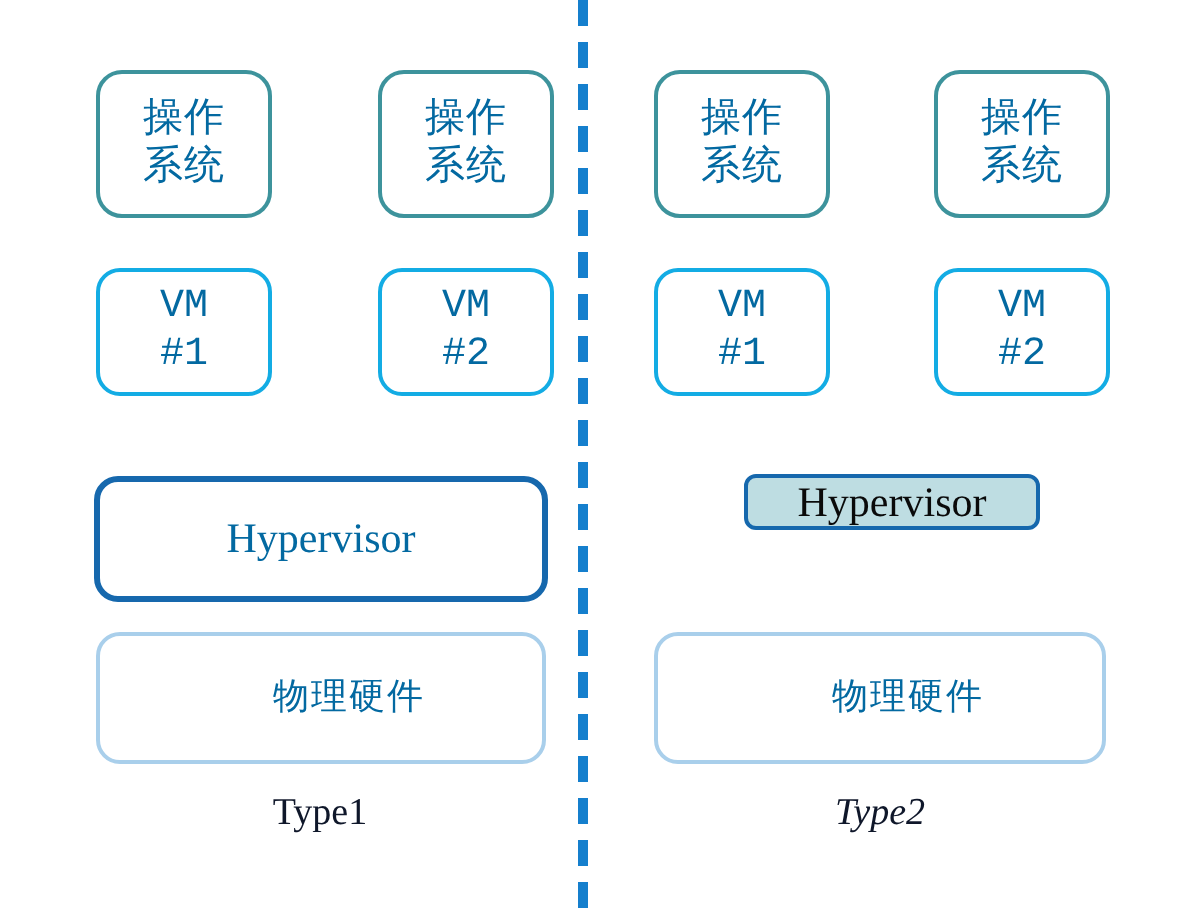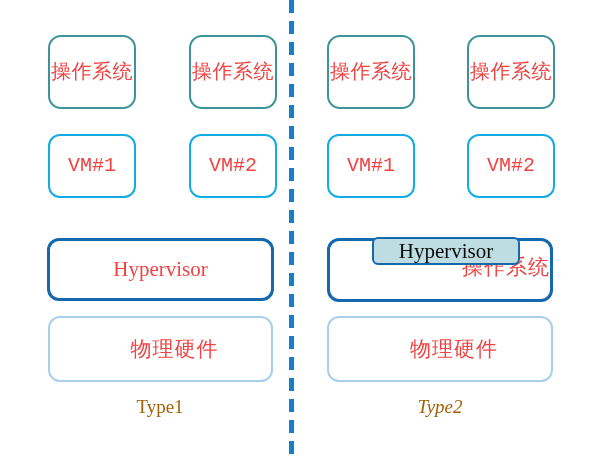--- a/index.html
+++ b/index.html
@@ -19,25 +19,25 @@
   #diagram {
     position: absolute;
     inset: 0;
   }
 
   .box {
     position: absolute;
     box-sizing: border-box;
     background: #ffffff;
     display: flex;
-    flex-direction: row;
+    flex-direction: column;
     align-items: center;
     justify-content: center;
     text-align: center;
-    color: #ef4444;
+    color: #0369a1;
     line-height: 1.18;
   }
 
   
   .os-box {
     width: 88px;
     height: 74px;
     border: 2px solid #3d939c;
     border-radius: 13px;
     font-size: 20px;
@@ -101,42 +101,42 @@
     justify-content: center;
     font-size: 21px;
     color: #0a0a0a;
     z-index: 4;
   }
 
   
   .hw-box {
     border: 2px solid #a9cfeb;
     border-radius: 12px;
-    font-size: 21px;
+    font-size: 18px;
     letter-spacing: 1px;
     padding-left: 28px;
   }
   .hw-box.type1 {
     left: 48px;
     top: 316px;
     width: 225px;
     height: 66px;
   }
   .hw-box.type2 {
     left: 327px;
     top: 316px;
     width: 226px;
     height: 66px;
   }
 
   
   .caption {
     position: absolute;
     font-size: 19px;
-    color: #a16207;
+    color: #0f172a;
     text-align: center;
     width: 160px;
   }
   .caption.type1 { left: 80px; top: 396px; }
   .caption.type2 { left: 360px; top: 396px; font-style: italic; }
 
   
   .divider {
     position: absolute;
     left: 289px;
@@ -202,23 +202,20 @@
   <div class="box vm-box" style="left:327px; top:134px;">
     <span class="vm-line">VM</span>
     <span class="vm-line">#1</span>
   </div>
 
   <div class="box vm-box" style="left:467px; top:134px;">
     <span class="vm-line">VM</span>
     <span class="vm-line">#2</span>
   </div>
 
-  <div class="box hyper-box type2">
-    <span class="os-label">操作系统</span>
-  </div>
 
   <div class="hyper-badge">
     <span>Hypervisor</span>
   </div>
 
   <div class="box hw-box type2">
     <span>物理硬件</span>
   </div>
 
   <div class="caption type2">Type2</div>

